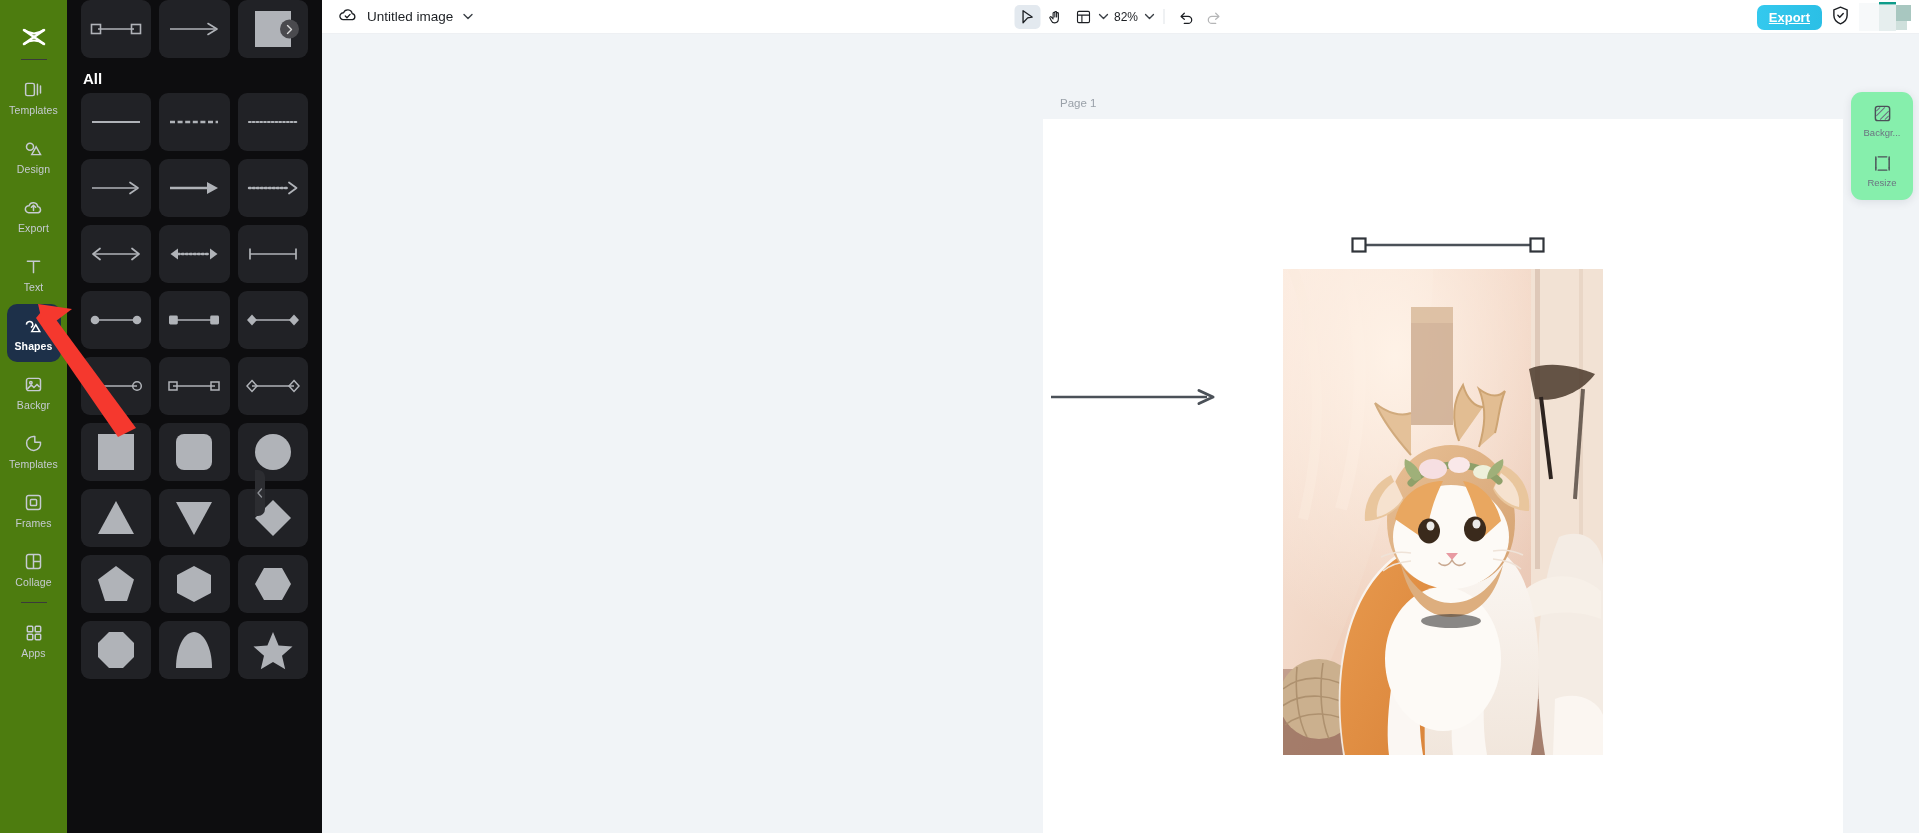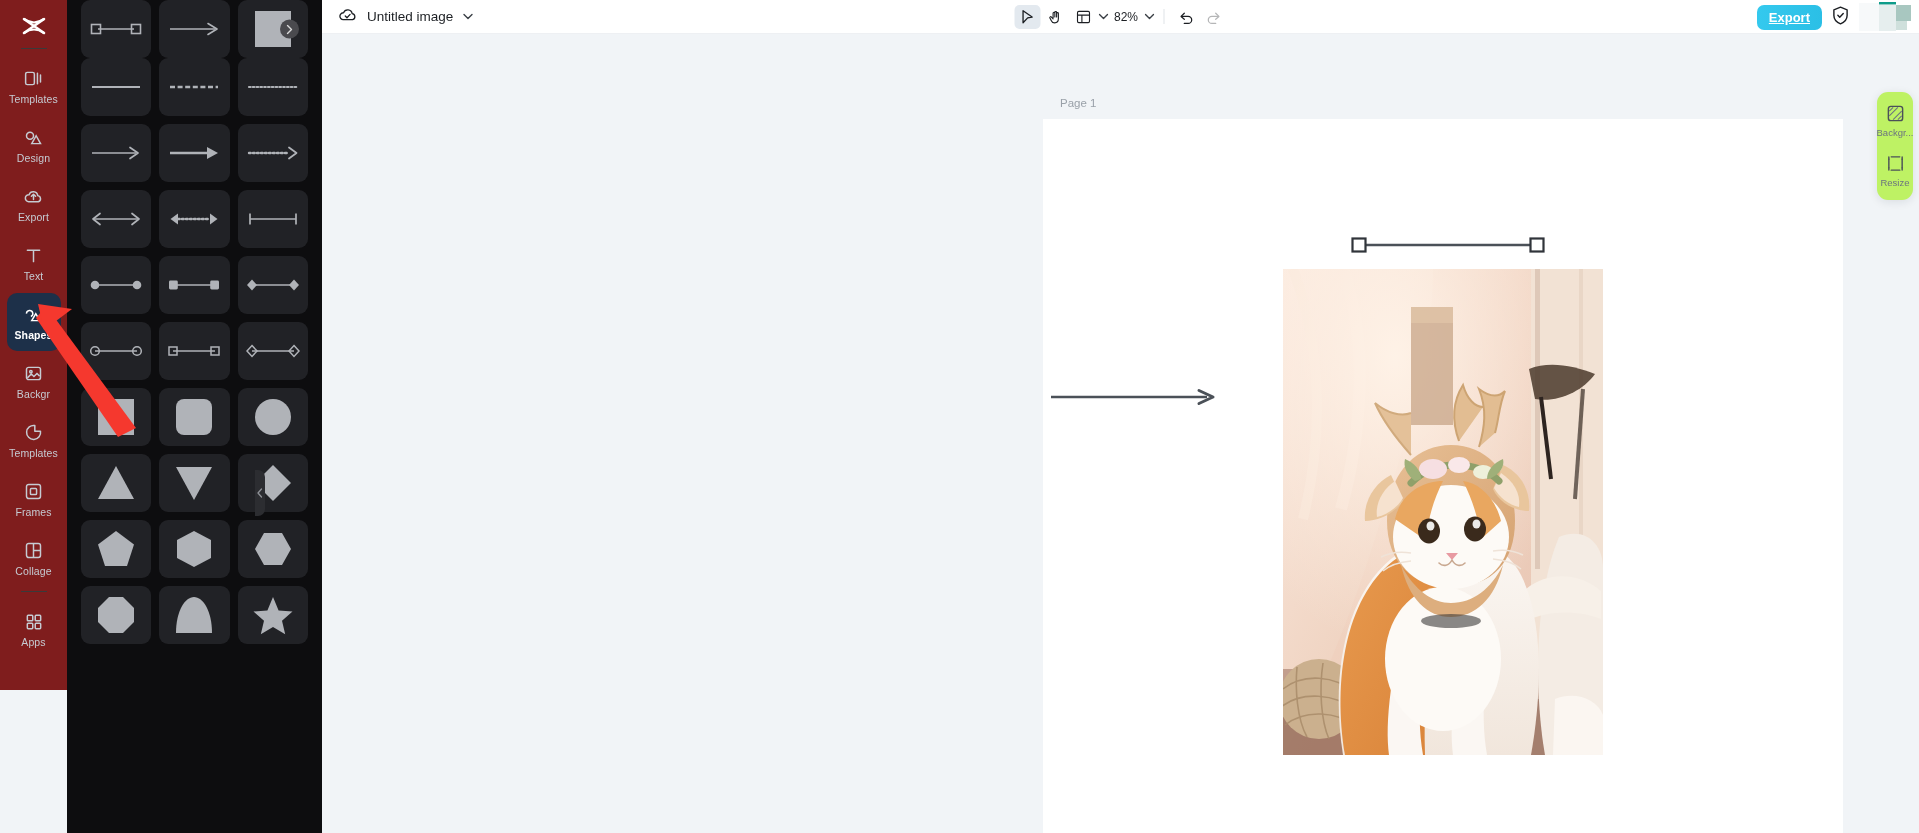--- a/index.html
+++ b/index.html
@@ -6,23 +6,23 @@
   html, body {
     width: 1919px; height: 833px;
     overflow: hidden;
     font-family: "Liberation Sans", sans-serif;
     background: #f1f4f7;
   }
   .app { position: relative; width: 1919px; height: 833px; display: flex; }
 
   
   .rail {
-    width: 67px; height: 690px; background: #7f1d1d;
+    width: 67px; height: 833px; background: #4d7c0f;
     display: flex; flex-direction: column; align-items: center;
-    flex: 0 0 67px; padding-top: 9px;
+    flex: 0 0 67px; padding-top: 20px;
   }
   .rail-logo { width: 40px; height: 34px; display:flex; align-items:center; justify-content:center; margin-bottom: 2px;}
   .rail-sep { width: 26px; height: 1px; background: #3a3a3a; margin: 3px 0 8px; }
   .rail-item {
     width: 54px; height: 58px; border-radius: 10px;
     display: flex; flex-direction: column; align-items: center; justify-content: center;
     gap: 3px; margin-bottom: 1px; cursor: pointer;
   }
   .rail-item.active { background: #1d3049; }
   .rail-item .ri-ico { width: 22px; height: 22px; display:flex; align-items:center; justify-content:center; }
@@ -103,22 +103,22 @@
   .photo {
     position:absolute; left: 961px; top: 227px; width: 320px; height: 486px;
     overflow:hidden; background:#e8d4c5;
   }
   .photo svg { display:block; }
   .canvas-arrow { position:absolute; left: 727px; top: 345px; }
   .sel-line { position:absolute; left: 1028px; top: 193px; }
 
   
   .rightpanel {
-    position:absolute; right: 6px; top: 50px; width: 36px;
-    background:#bef264; border-radius: 11px; padding: 9px 0;
+    position:absolute; right: 6px; top: 50px; width: 62px;
+    background:#86efac; border-radius: 11px; padding: 9px 0;
     box-shadow: 0 2px 10px rgba(20,30,50,.10);
     display:flex; flex-direction:column; align-items:center; gap: 10px;
   }
   .rp-item { width: 50px; display:flex; flex-direction:column; align-items:center; gap:4px; cursor:pointer; padding: 3px 0; }
   .rp-lbl { font-size: 9.5px; color:#6b7280; }
 
   
   .annot { position:absolute; left: 0; top: 0; pointer-events:none; z-index: 50; }
 </style>
 </head>
@@ -261,20 +261,21 @@
           <rect x="2" y="2" width="36" height="36" fill="#b0b3b8"></rect>
         </svg>
         <div class="next-chev">
           <svg width="7" height="10" viewBox="0 0 7 10">
               <path d="M1.5 1l4 4-4 4" fill="none" stroke="#dcdcdc" stroke-width="1.4" stroke-linecap="round" stroke-linejoin="round"></path>
             </svg>
         </div>
       </div>
     </div>
 
+    <div class="section-title">All</div>
 
     <div class="grid">
 
       <div class="cell">
         <svg width="54" height="14" viewBox="0 0 54 14">
             <line x1="3" y1="7" x2="51" y2="7" stroke="#b0b3b8" stroke-width="1.8"></line>
           </svg>
       </div>
       <div class="cell">
         <svg width="54" height="14" viewBox="0 0 54 14">

